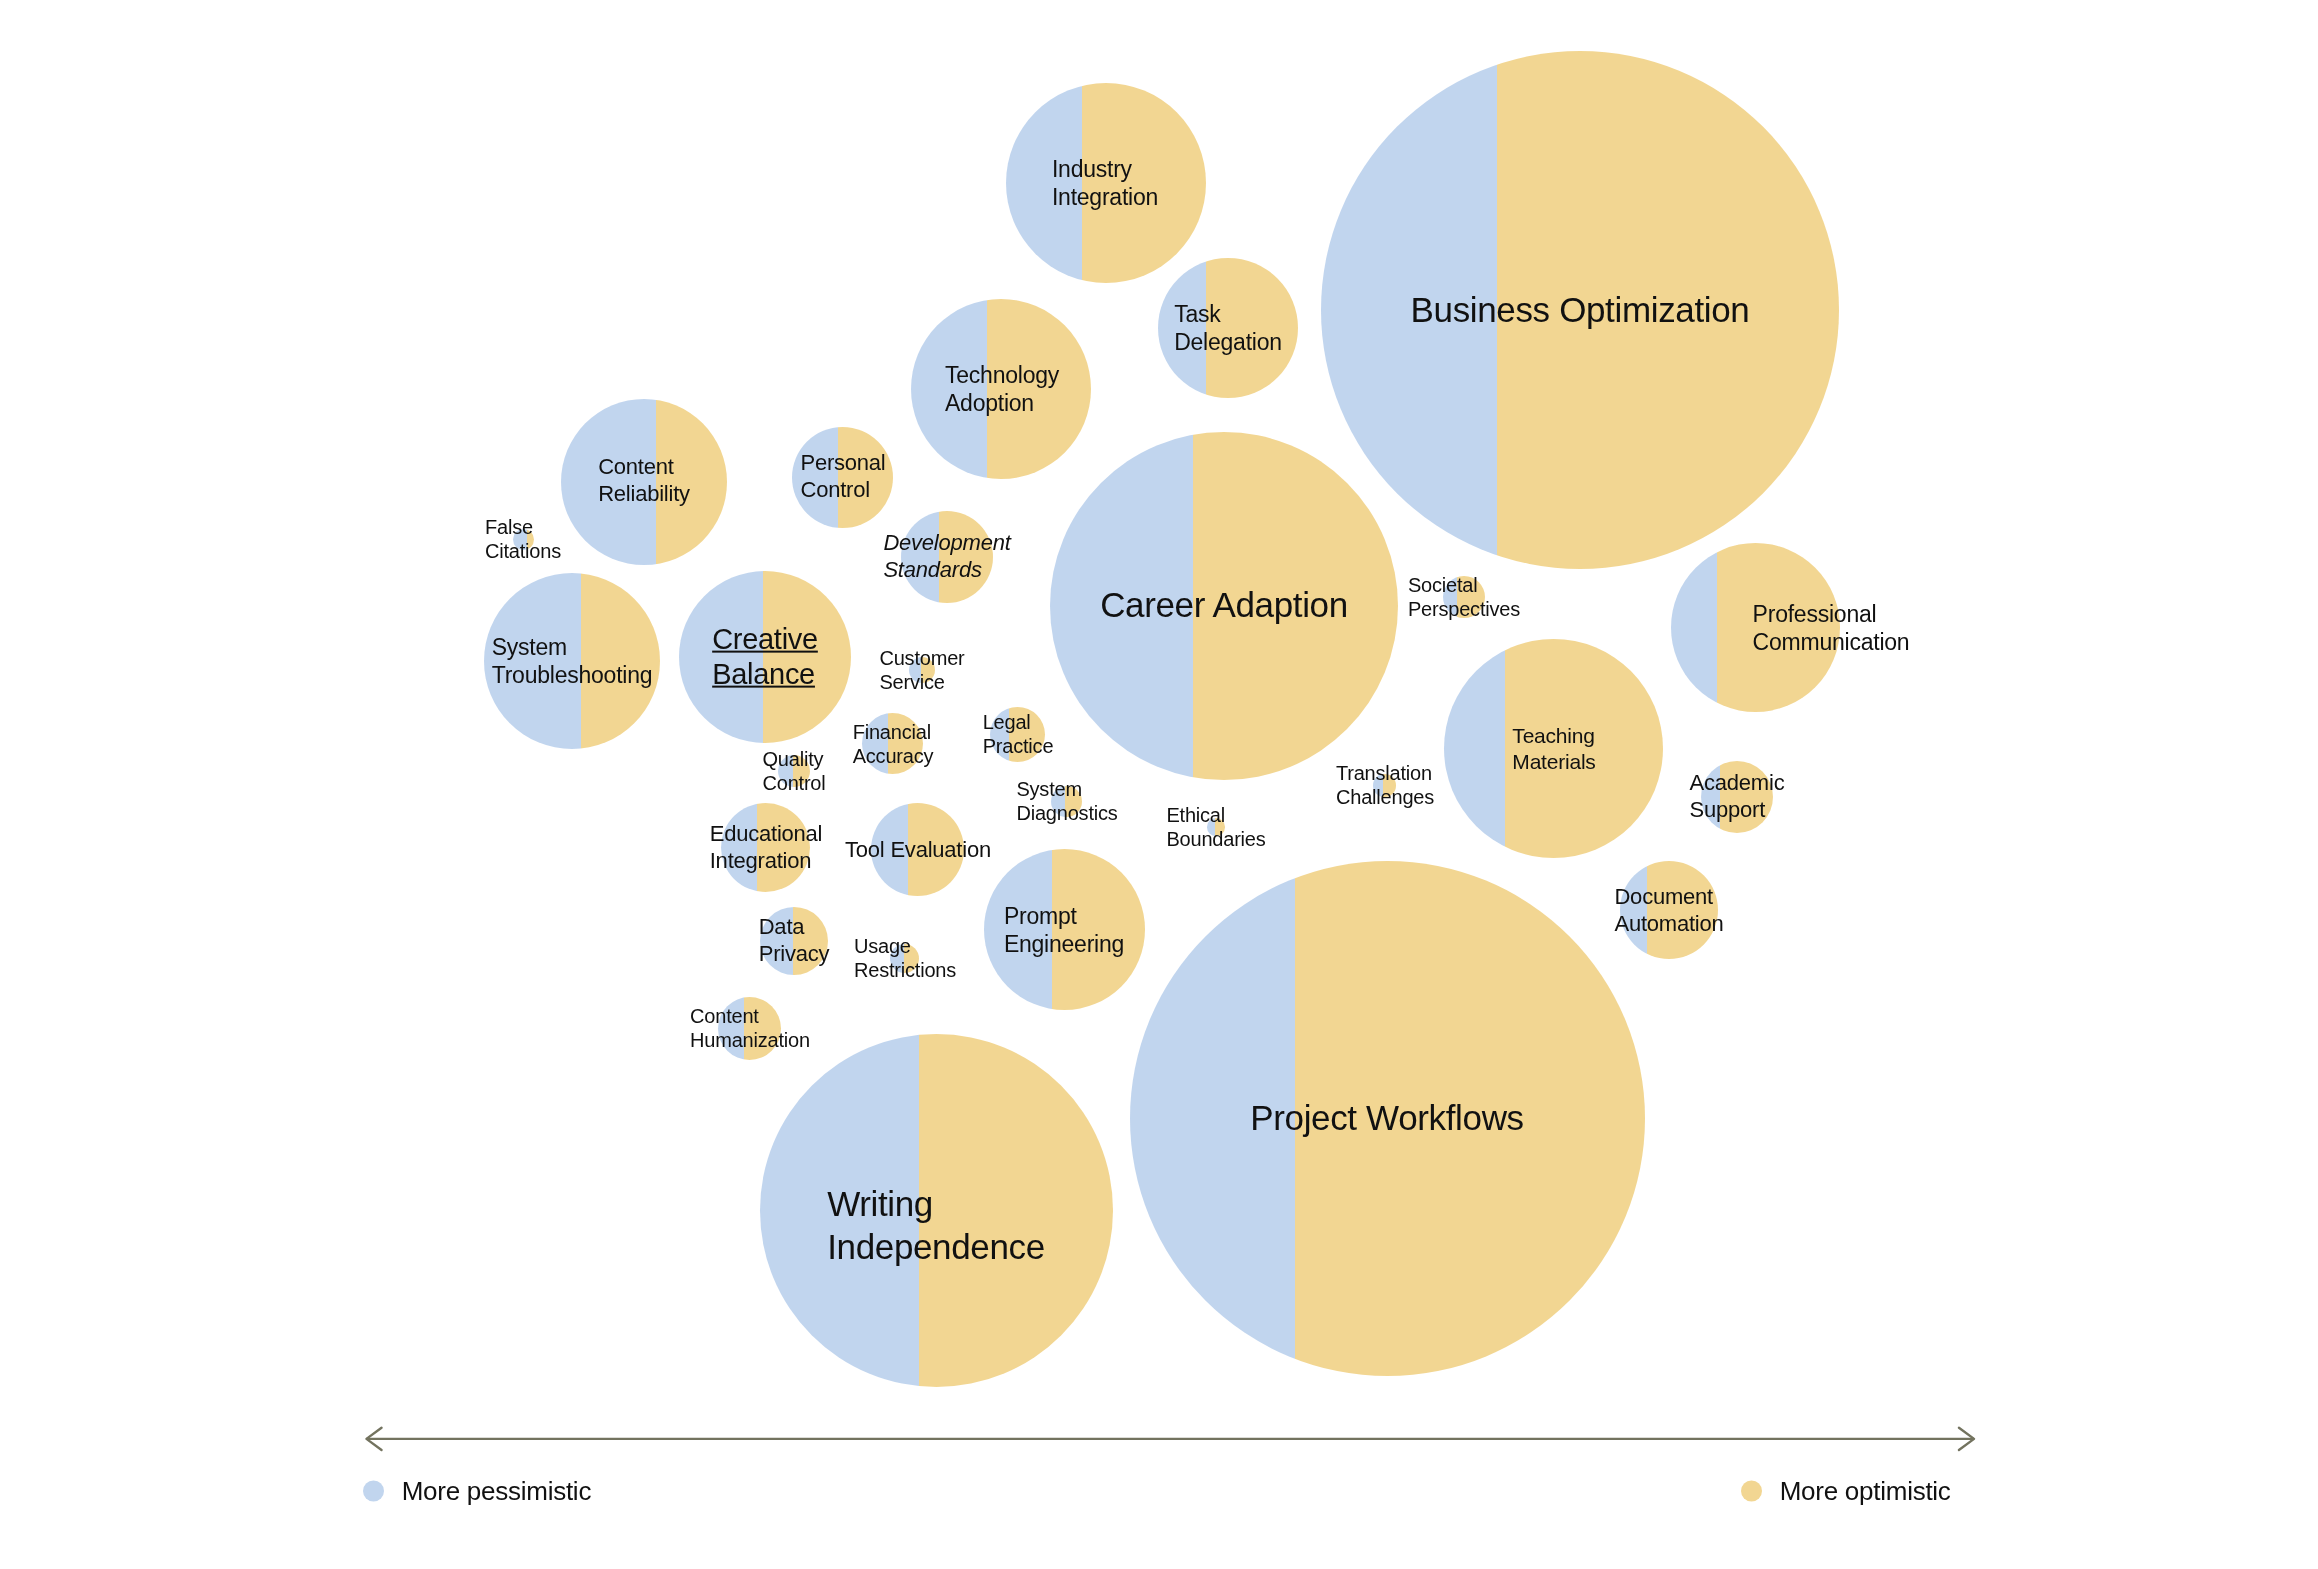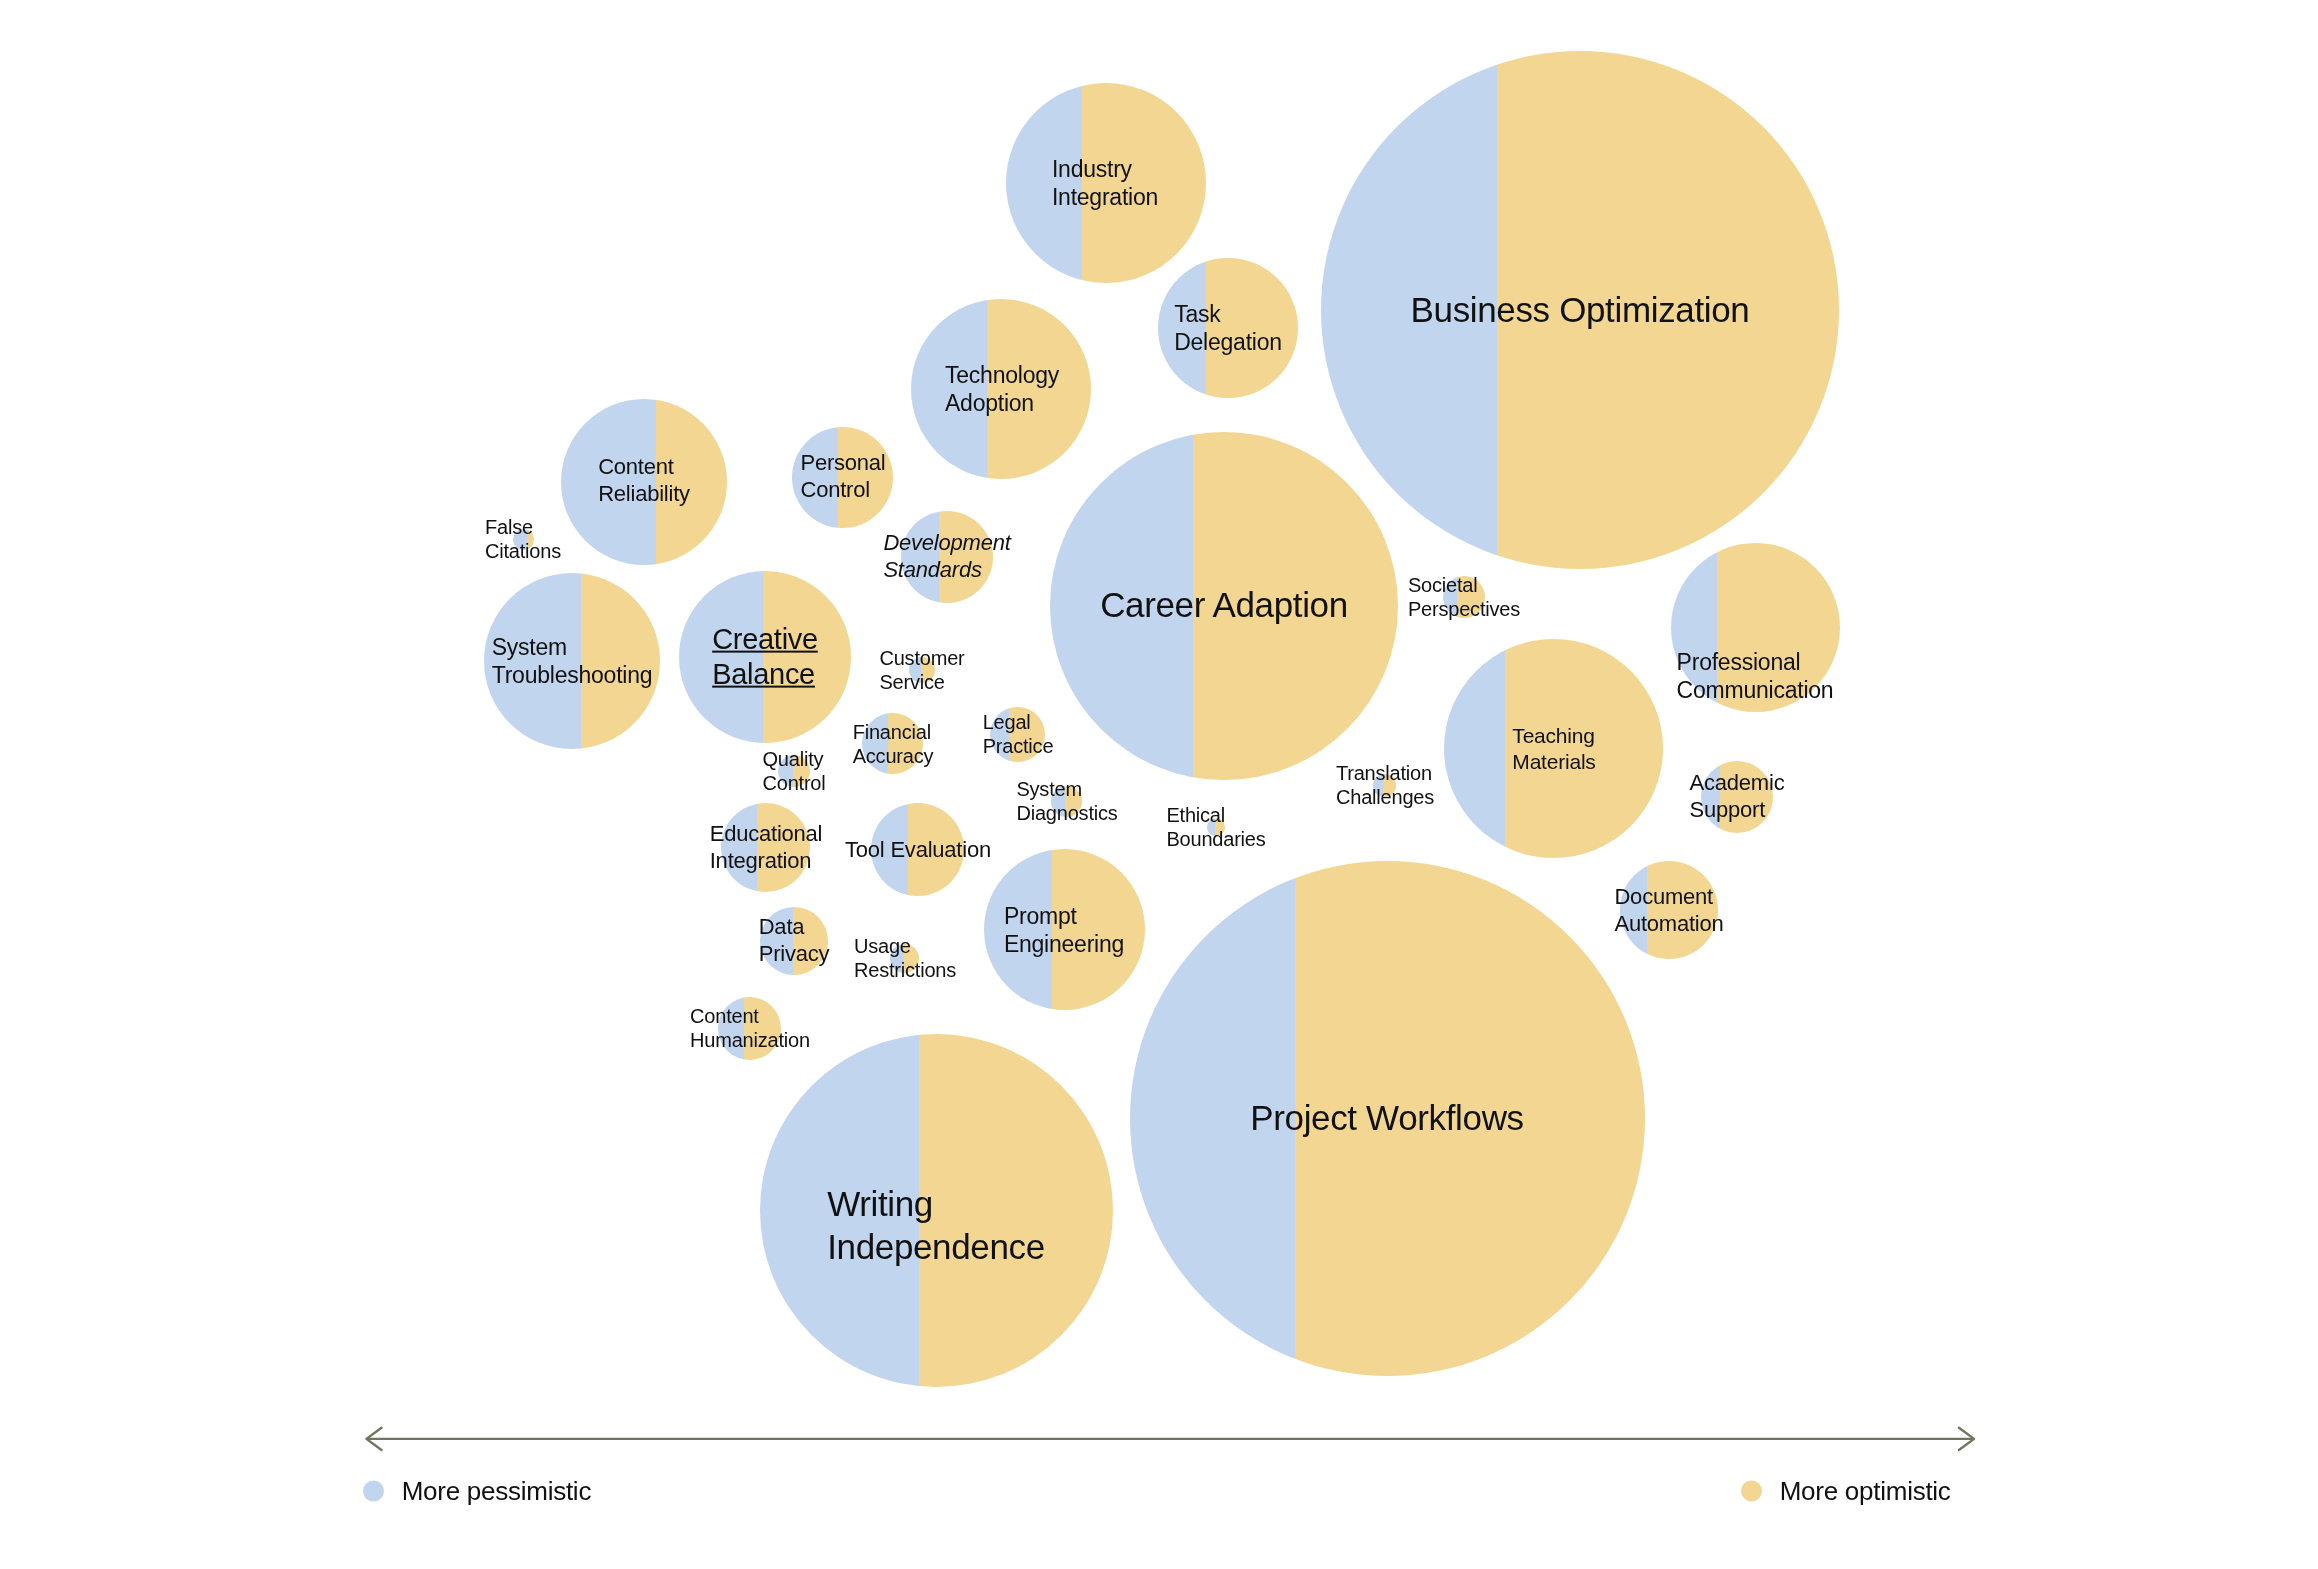--- a/index.html
+++ b/index.html
@@ -83,21 +83,21 @@
       <div class="bubble-label" style="left: 1554px; top: 749px; font-size: 21px;">Teaching
 Materials</div>
       <div class="bubble-label" style="left: 1105px; top: 183px; font-size: 23px;">Industry
 Integration</div>
       <div class="bubble-label" style="left: 1002px; top: 389px; font-size: 23px;">Technology
 Adoption</div>
       <div class="bubble-label" style="left: 572px; top: 661px; font-size: 23px;">System
 Troubleshooting</div>
       <div class="bubble-label" style="left: 765px; top: 657px; font-size: 29px; text-decoration: underline;">Creative
 Balance</div>
-      <div class="bubble-label" style="left: 1755px; top: 628px; font-size: 23px; margin-top: 48px;">Professional
+      <div class="bubble-label" style="left: 1831px; top: 628px; font-size: 23px;">Professional
 Communication</div>
       <div class="bubble-label" style="left: 644px; top: 481px; font-size: 22px;">Content
 Reliability</div>
       <div class="bubble-label" style="left: 1064px; top: 930px; font-size: 23px;">Prompt
 Engineering</div>
       <div class="bubble-label" style="left: 1228px; top: 328px; font-size: 23px;">Task
 Delegation</div>
       <div class="bubble-label" style="left: 843px; top: 477px; font-size: 22px;">Personal
 Control</div>
       <div class="bubble-label" style="left: 1669px; top: 911px; font-size: 22px;">Document

